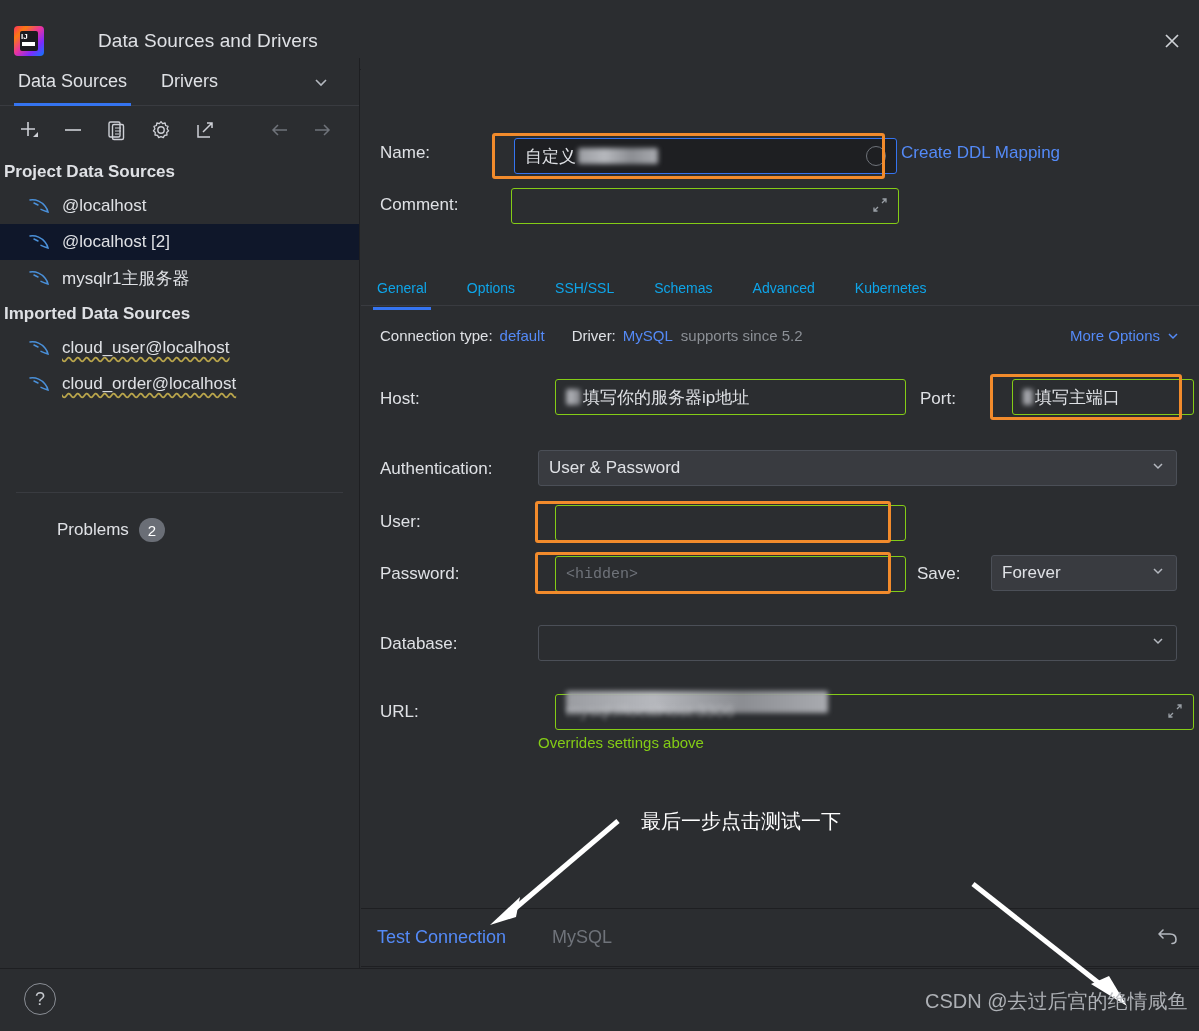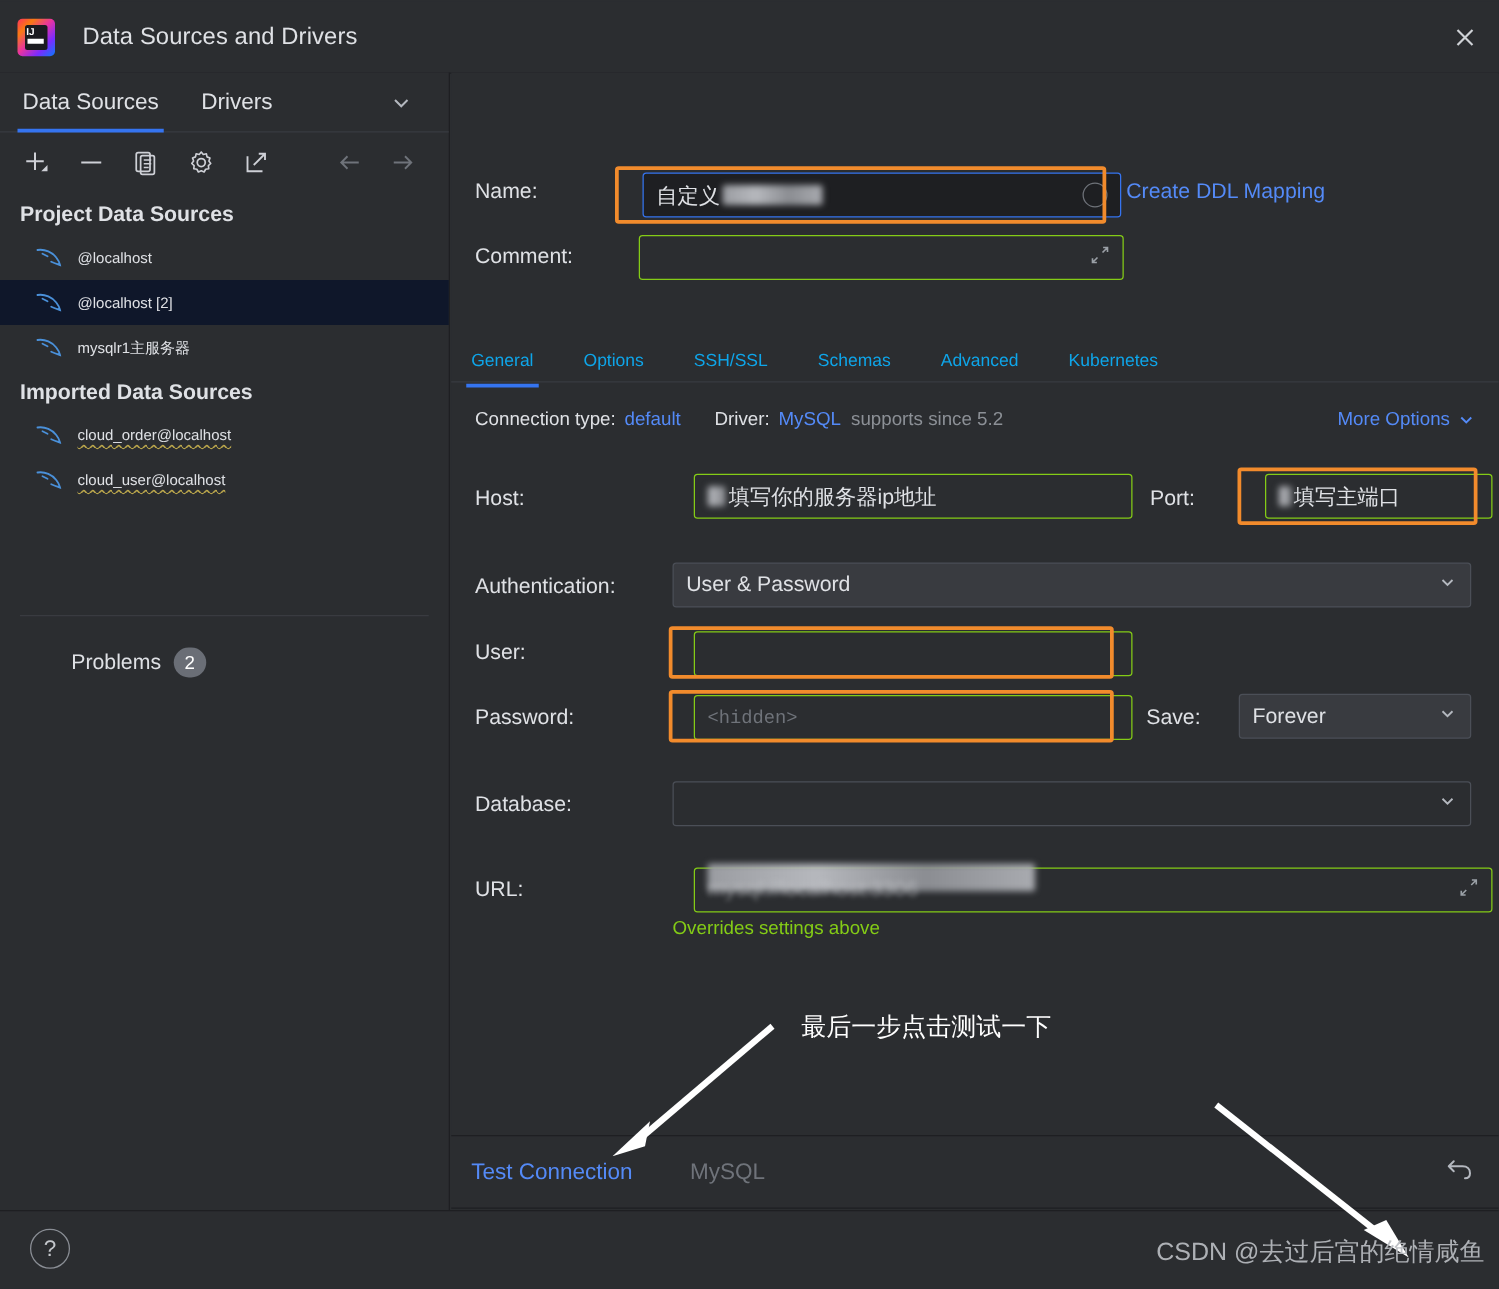--- a/index.html
+++ b/index.html
@@ -11,24 +11,24 @@
     overflow: hidden;
   }
   #app {
     position: relative;
     width: 1199px; height: 1031px;
     background: #2b2d30;
   }
 
   
   .titlebar {
-    position: absolute; left: 0; top: 1px; width: 1199px; height: 58px;
+    position: absolute; left: 0; top: 12px; width: 1199px; height: 58px;
     background: #2b2d30;
     border-bottom: 1px solid #1e1f22;
-    display: flex; align-items: center;
+    display: flex; align-items: center; gap: 32px;
   }
   .ij-logo {
     width: 30px; height: 30px; margin-left: 14px; position: relative;
     border-radius: 4px; overflow: hidden;
     background: linear-gradient(135deg,#fe315d 0%,#f97a12 22%,#e933a1 48%,#7b2bff 74%,#087cfa 100%);
   }
   .ij-logo .inner {
     position: absolute; left: 6px; top: 5px; width: 18px; height: 20px;
     background: #1b1b1f; border-radius: 2px;
   }
@@ -78,25 +78,25 @@
   .tb-icon {
     width: 26px; height: 26px; display: flex; align-items: center; justify-content: center;
     color: #ced0d6; cursor: pointer;
   }
   .tb-nav {
     position: absolute; right: 24px; display: flex; gap: 16px;
   }
   .tb-nav .tb-icon { color: #6f737a; }
 
   .lp-section {
-    font-size: 17px; font-weight: bold; color: #dfe1e5; padding: 8px 0 6px 16px;
+    font-size: 17px; font-weight: bold; color: #dfe1e5; padding: 8px 0 6px 4px;
   }
   .ds-item {
     height: 36px; display: flex; align-items: center; padding-left: 28px;
-    font-size: 12px; color: #dfe1e5; cursor: pointer; position: relative;
+    font-size: 17px; color: #dfe1e5; cursor: pointer; position: relative;
   }
   .ds-item.selected { background: #0f172a; }
   .ds-item .dolphin { margin-right: 12px; display: flex; align-items: center; }
   .ds-item .label.squiggle {
     text-decoration: underline;
     text-decoration-color: #b9a54b;
     text-decoration-style: wavy;
     text-underline-offset: 3px;
   }
   .ds-divider {
@@ -302,29 +302,29 @@
       <span class="label">mysqlr1主服务器</span>
     </div>
 
     <div class="lp-section">Imported Data Sources</div>
     <div class="ds-item">
       <span class="dolphin">
         <svg width="22" height="18" viewBox="0 0 22 18">
             <path d="M2 3 C8 2 14 5 17 9 C18.6 11 19.6 13 20 15 C17 14 15 13.3 13 12.4 M6 6 L10 8" stroke="#4a90d9" stroke-width="1.5" fill="none" stroke-linecap="round"></path>
           </svg>
       </span>
-      <span class="label squiggle">cloud_order@localhost</span>
+      <span class="label squiggle">cloud_user@localhost</span>
     </div>
     <div class="ds-item">
       <span class="dolphin">
         <svg width="22" height="18" viewBox="0 0 22 18">
             <path d="M2 3 C8 2 14 5 17 9 C18.6 11 19.6 13 20 15 C17 14 15 13.3 13 12.4 M6 6 L10 8" stroke="#4a90d9" stroke-width="1.5" fill="none" stroke-linecap="round"></path>
           </svg>
       </span>
-      <span class="label squiggle">cloud_user@localhost</span>
+      <span class="label squiggle">cloud_order@localhost</span>
     </div>
 
     <div class="ds-divider"></div>
 
     <div class="problems-row">
       <span class="ptext">Problems</span>
       <span class="problems-badge">2</span>
     </div>
   </div>
 

